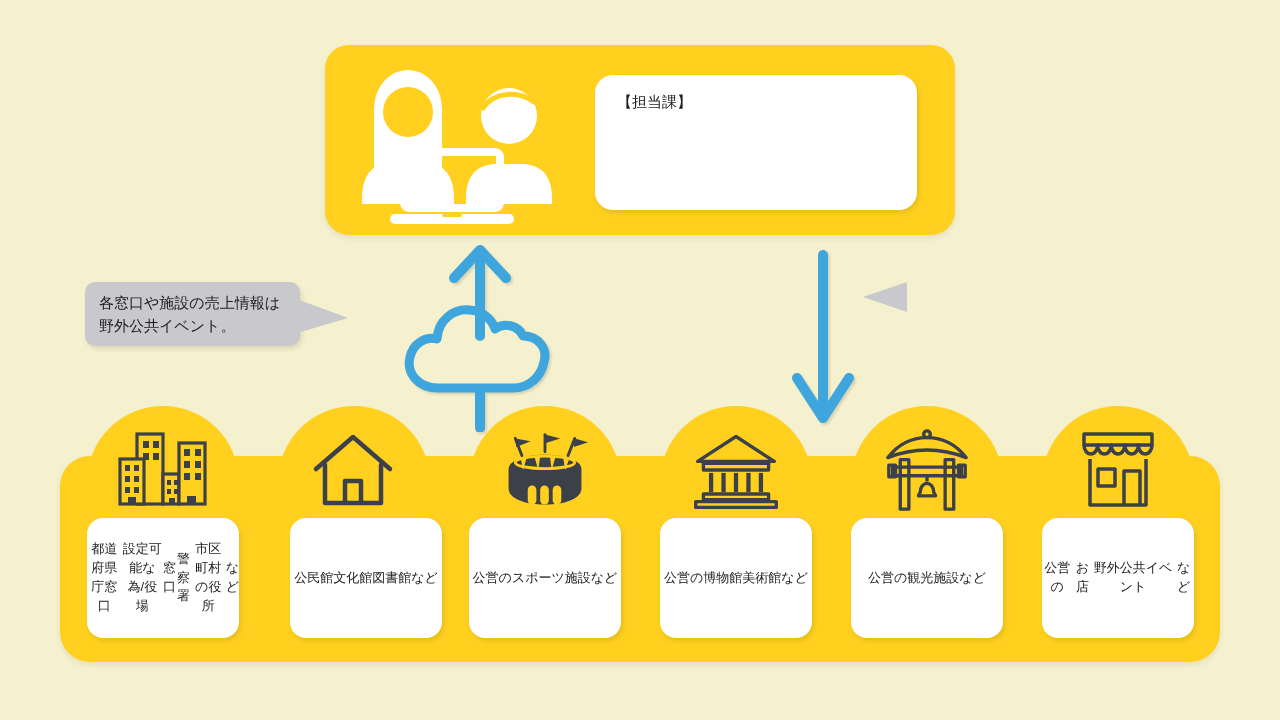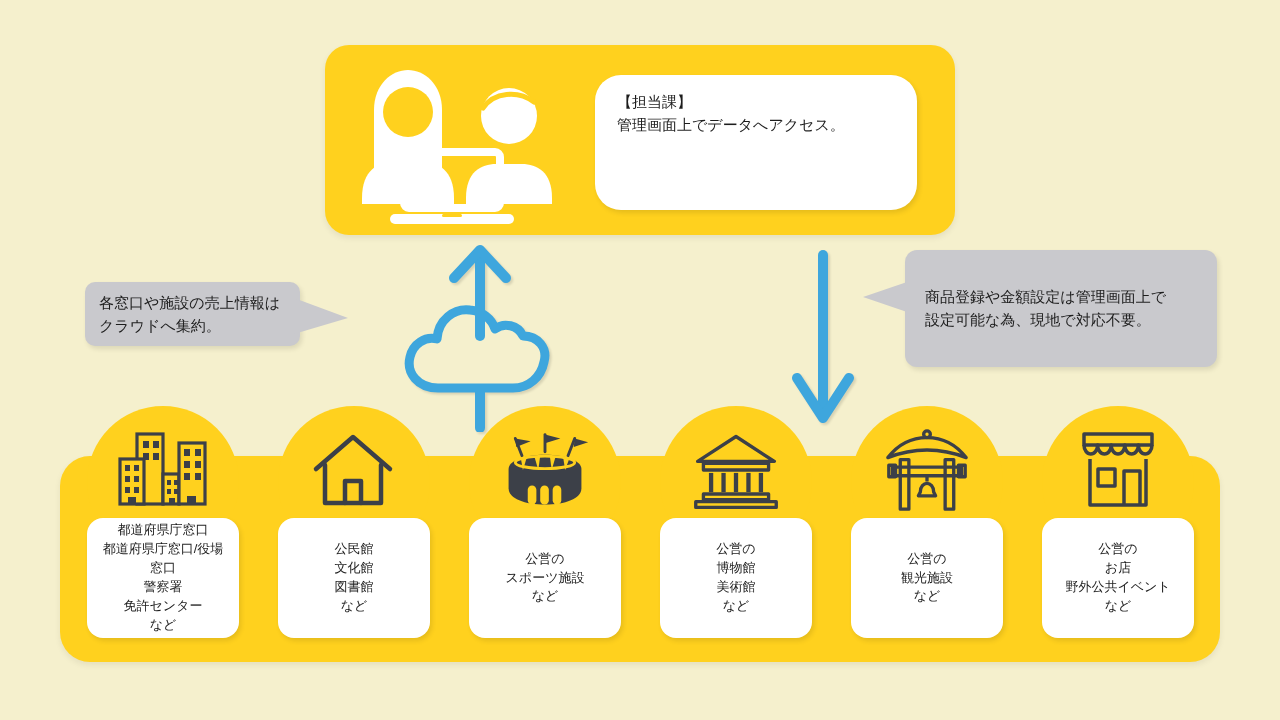--- a/index.html
+++ b/index.html
@@ -13,21 +13,21 @@
   .abs{position:absolute;}
 
   
   .header-box{
     left:325px;top:45px;width:630px;height:190px;
     background:#FFD11E;border-radius:24px;
     box-shadow:0 3px 6px rgba(0,0,0,0.07);
   }
   .header-bubble{
     left:595px;top:75px;width:322px;height:135px;
-    background:#ffffff;border-radius:26px;
+    background:#ffffff;border-radius:18px;
     box-shadow:2px 3px 5px rgba(0,0,0,0.10);
     box-sizing:border-box;padding:15px 22px 0 22px;
     font-size:15px;line-height:1.55;
   }
 
   
   .note{
     background:#C9C9CD;color:#1d1d1d;
     box-shadow:2px 3px 5px rgba(0,0,0,0.10);
     box-sizing:border-box;
@@ -46,21 +46,21 @@
   .band{
     left:60px;top:456px;width:1160px;height:206px;
     background:#FFD11E;border-radius:30px;
     box-shadow:0 3px 6px rgba(0,0,0,0.07);
   }
   .bump{width:152px;height:152px;top:406px;border-radius:50%;background:#FFD11E;}
   .fac-icon{width:92px;height:84px;top:429px;}
   .card{
     width:152px;height:120px;top:518px;background:#ffffff;border-radius:16px;
     box-shadow:2px 3px 5px rgba(0,0,0,0.10);
-    display:flex;flex-direction:column;justify-content:center;align-items:center;
+    display:flex;flex-direction:row;justify-content:center;align-items:center;
     text-align:center;font-size:13px;line-height:1.45;
   }
 </style>
 </head>
 <body>
 
 <div class="stage">
 
   <div class="abs header-box"></div>
 
@@ -80,50 +80,45 @@
 
     <g transform="translate(30,94)">
       <rect x="14" y="0" width="96" height="56" rx="5" fill="none" stroke="#ffffff" stroke-width="8"></rect>
       <rect x="0" y="62" width="124" height="10" rx="5" fill="#ffffff"></rect>
       <rect x="52" y="62" width="20" height="3" rx="1.5" fill="#FFD11E"></rect>
     </g>
   </svg>
 
   <div class="abs header-bubble">
     <div>【担当課】</div>
-    <div>管理画面上でデータへアクセス。</div>
   </div>
 
   <svg class="abs flow" style="left:402px;top:240px;" width="156" height="192" viewBox="0 0 156 192">
     <line x1="78" y1="140" x2="78" y2="188" stroke="#3EA6DD" stroke-width="10" stroke-linecap="round"></line>
     <path d="M 36 148 C 16 148 4 133 8 117 C 11 104 23 96 35 99
              C 36 80 52 68 68 70 C 80 71 90 79 93 89
              C 102 82 116 85 121 96 C 136 96 146 108 142 122
              C 139 137 127 148 111 148 Z" fill="#F5F0CD" stroke="#3EA6DD" stroke-width="9" stroke-linejoin="round"></path>
     <line x1="78" y1="16" x2="78" y2="96" stroke="#3EA6DD" stroke-width="10" stroke-linecap="round"></line>
     <polyline points="52,38 78,10 104,38" fill="none" stroke="#3EA6DD" stroke-width="10" stroke-linecap="round" stroke-linejoin="round"></polyline>
   </svg>
 
   <svg class="abs flow" style="left:788px;top:250px;" width="70" height="178" viewBox="0 0 70 178">
     <line x1="35" y1="5" x2="35" y2="160" stroke="#3EA6DD" stroke-width="10" stroke-linecap="round"></line>
     <polyline points="9,128 35,168 61,128" fill="none" stroke="#3EA6DD" stroke-width="10" stroke-linecap="round" stroke-linejoin="round"></polyline>
   </svg>
 
   <div class="abs note note-left">
     <div>各窓口や施設の売上情報は</div>
-    <div>クラウドへ集約。</div>
+    <div>野外公共イベント。</div>
   </div>
   <svg class="abs" style="left:294px;top:296px;" width="54" height="40" viewBox="0 0 54 40">
     <polygon points="0,2 54,22 0,38" fill="#C9C9CD"></polygon>
   </svg>
 
-  <div class="abs note note-right">
-    <div>商品登録や金額設定は管理画面上で</div>
-    <div>設定可能な為、現地で対応不要。</div>
-  </div>
   <svg class="abs" style="left:863px;top:282px;" width="44" height="30" viewBox="0 0 44 30">
     <polygon points="44,0 0,15 44,30" fill="#C9C9CD"></polygon>
   </svg>
 
   <div class="abs band"></div>
   <div class="abs bump" style="left:87px"></div>
   <div class="abs bump" style="left:278px"></div>
   <div class="abs bump" style="left:469px"></div>
   <div class="abs bump" style="left:660px"></div>
   <div class="abs bump" style="left:851px"></div>
@@ -230,27 +225,27 @@
       <rect x="12" y="5" width="68" height="11"></rect>
       <path d="M12,16 a6.8,9 0 0 0 13.6,0 a6.8,9 0 0 0 13.6,0 a6.8,9 0 0 0 13.6,0 a6.8,9 0 0 0 13.6,0 a6.8,9 0 0 0 13.6,0"></path>
       <path d="M18,30 L18,76 L74,76 L74,30"></path>
       <rect x="26" y="40" width="17" height="17"></rect>
       <path d="M52,76 L52,42 L68,42 L68,76"></path>
     </g>
   </svg>
 
   <div class="abs card" style="left:87px">
     <div>都道府県庁窓口</div>
-    <div>都道府県庁窓口/役場</div>
+    <div>設定可能な為/役場</div>
     <div>窓口</div>
     <div>警察署</div>
-    <div>免許センター</div>
-    <div>など</div>
-  </div>
-  <div class="abs card" style="left:278px">
+    <div>市区町村の役所</div>
+    <div>など</div>
+  </div>
+  <div class="abs card" style="left:290px">
     <div>公民館</div>
     <div>文化館</div>
     <div>図書館</div>
     <div>など</div>
   </div>
   <div class="abs card" style="left:469px">
     <div>公営の</div>
     <div>スポーツ施設</div>
     <div>など</div>
   </div>

